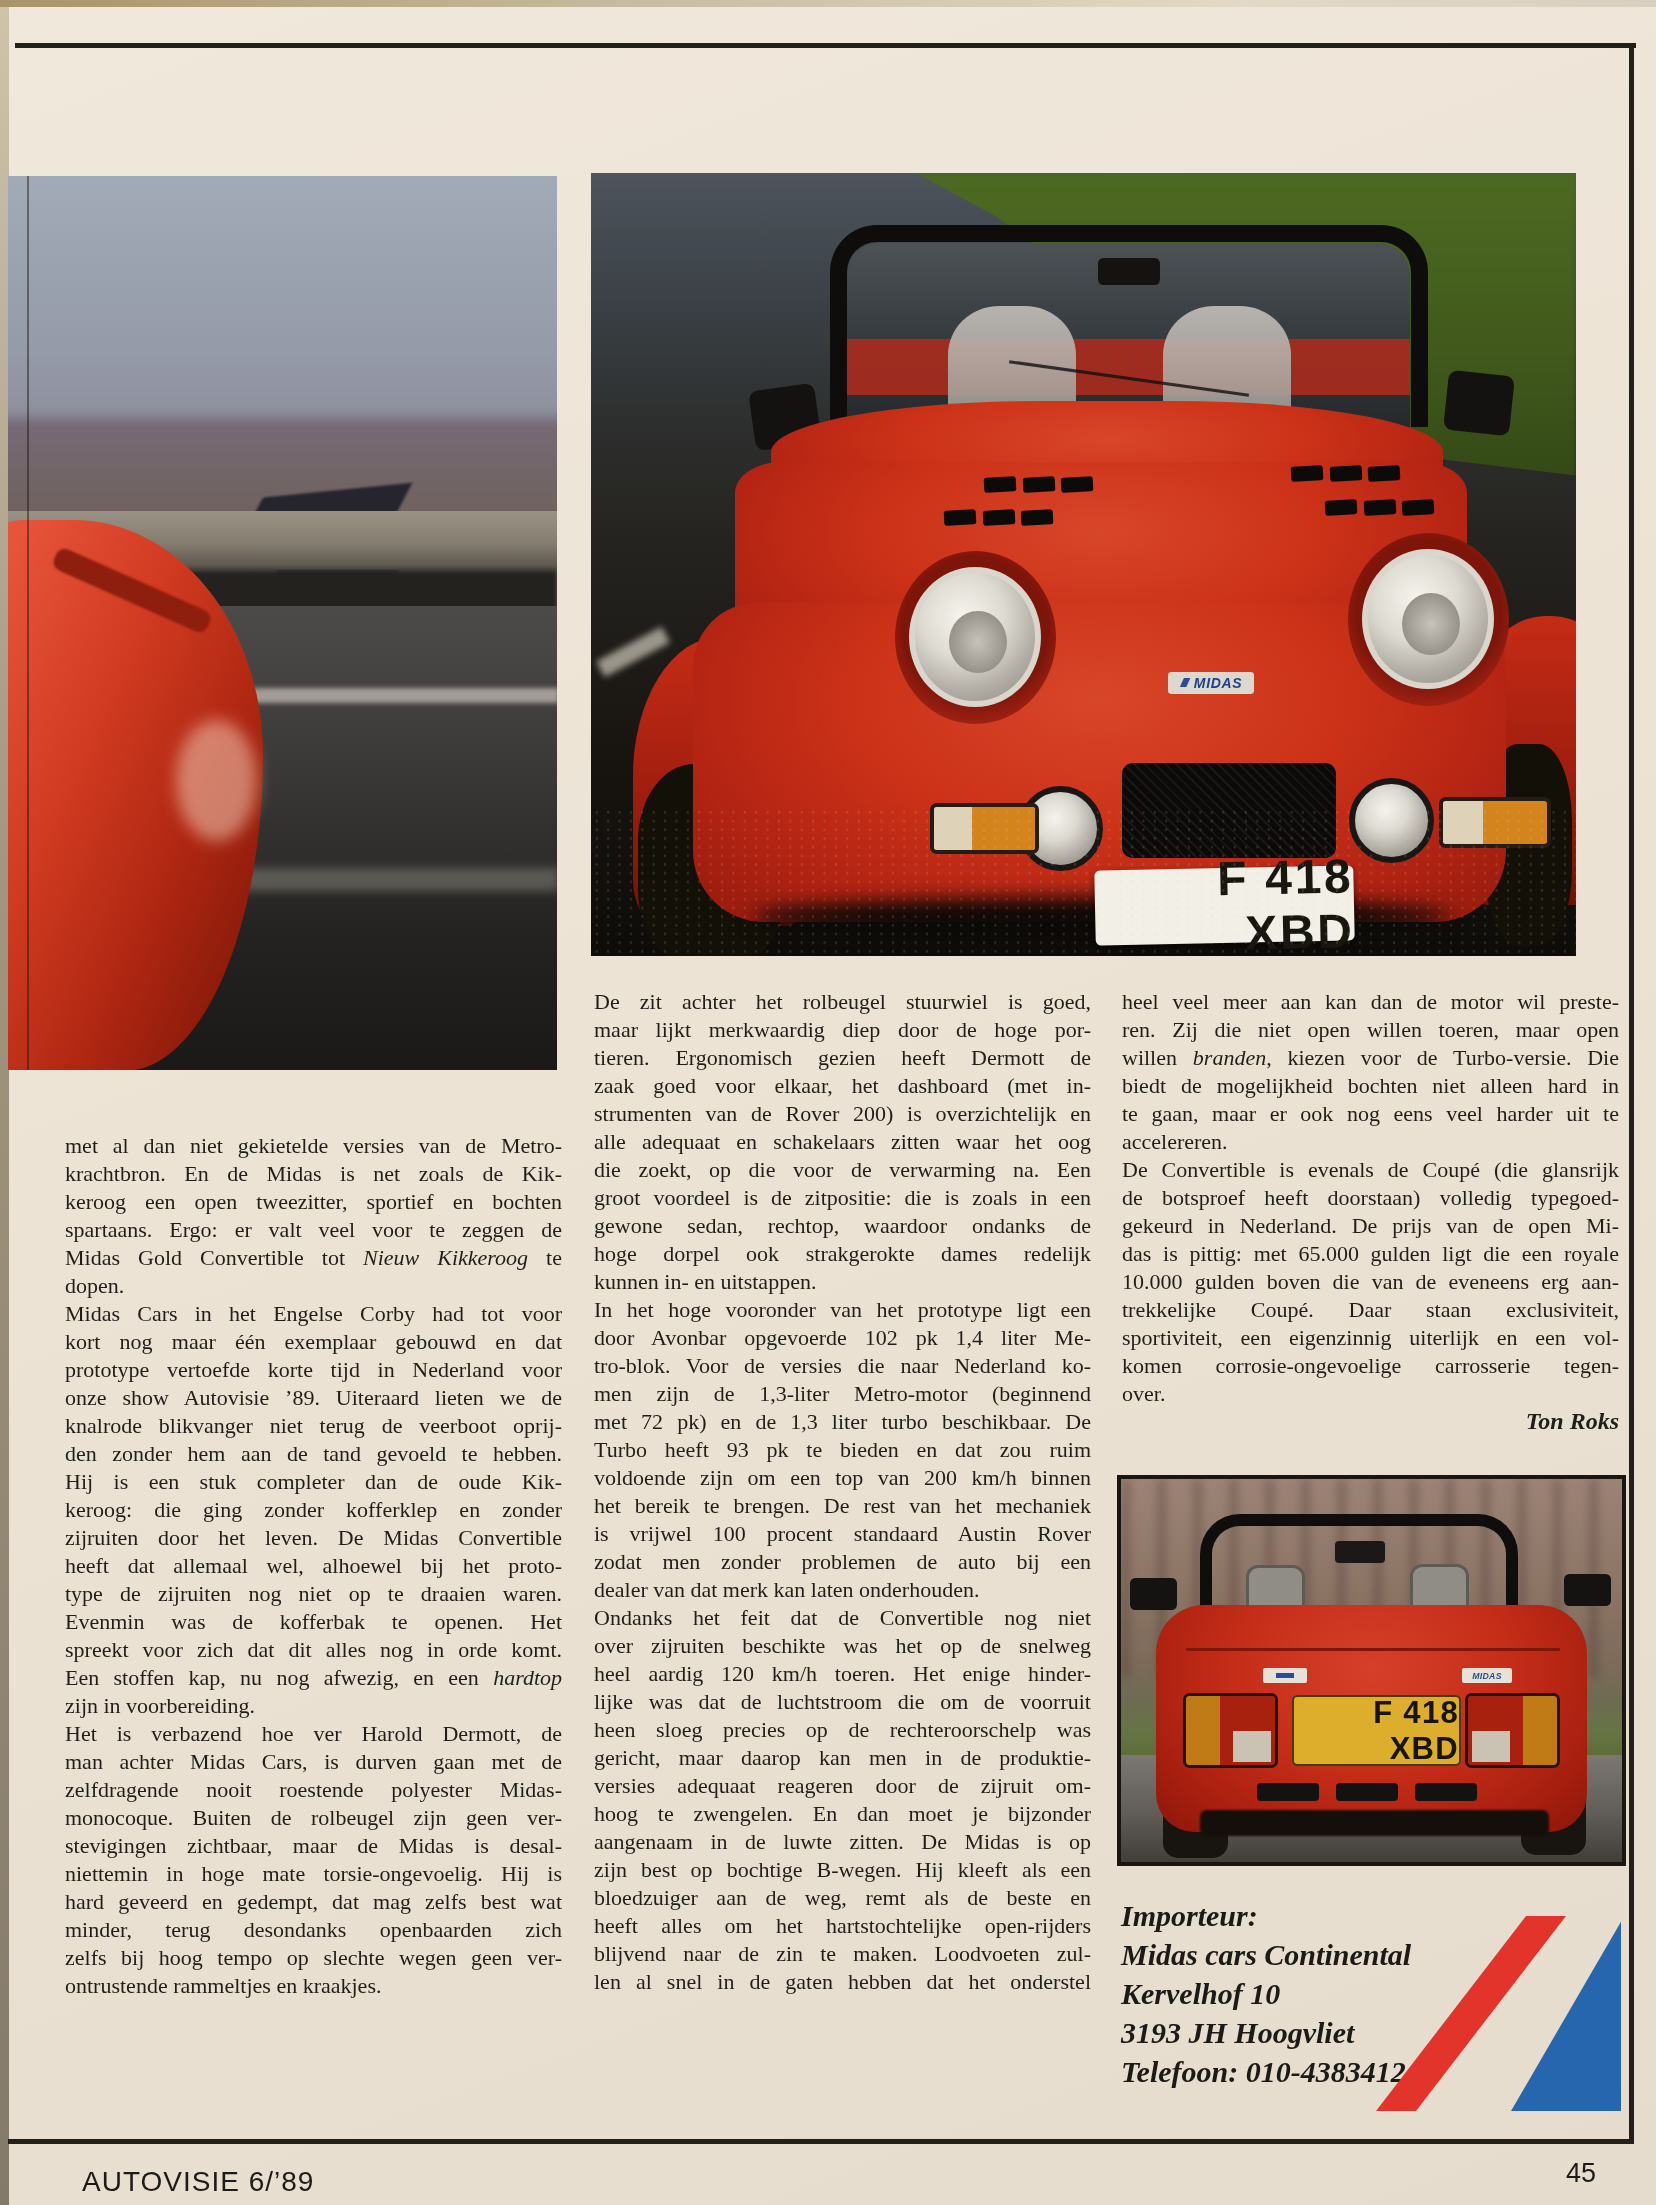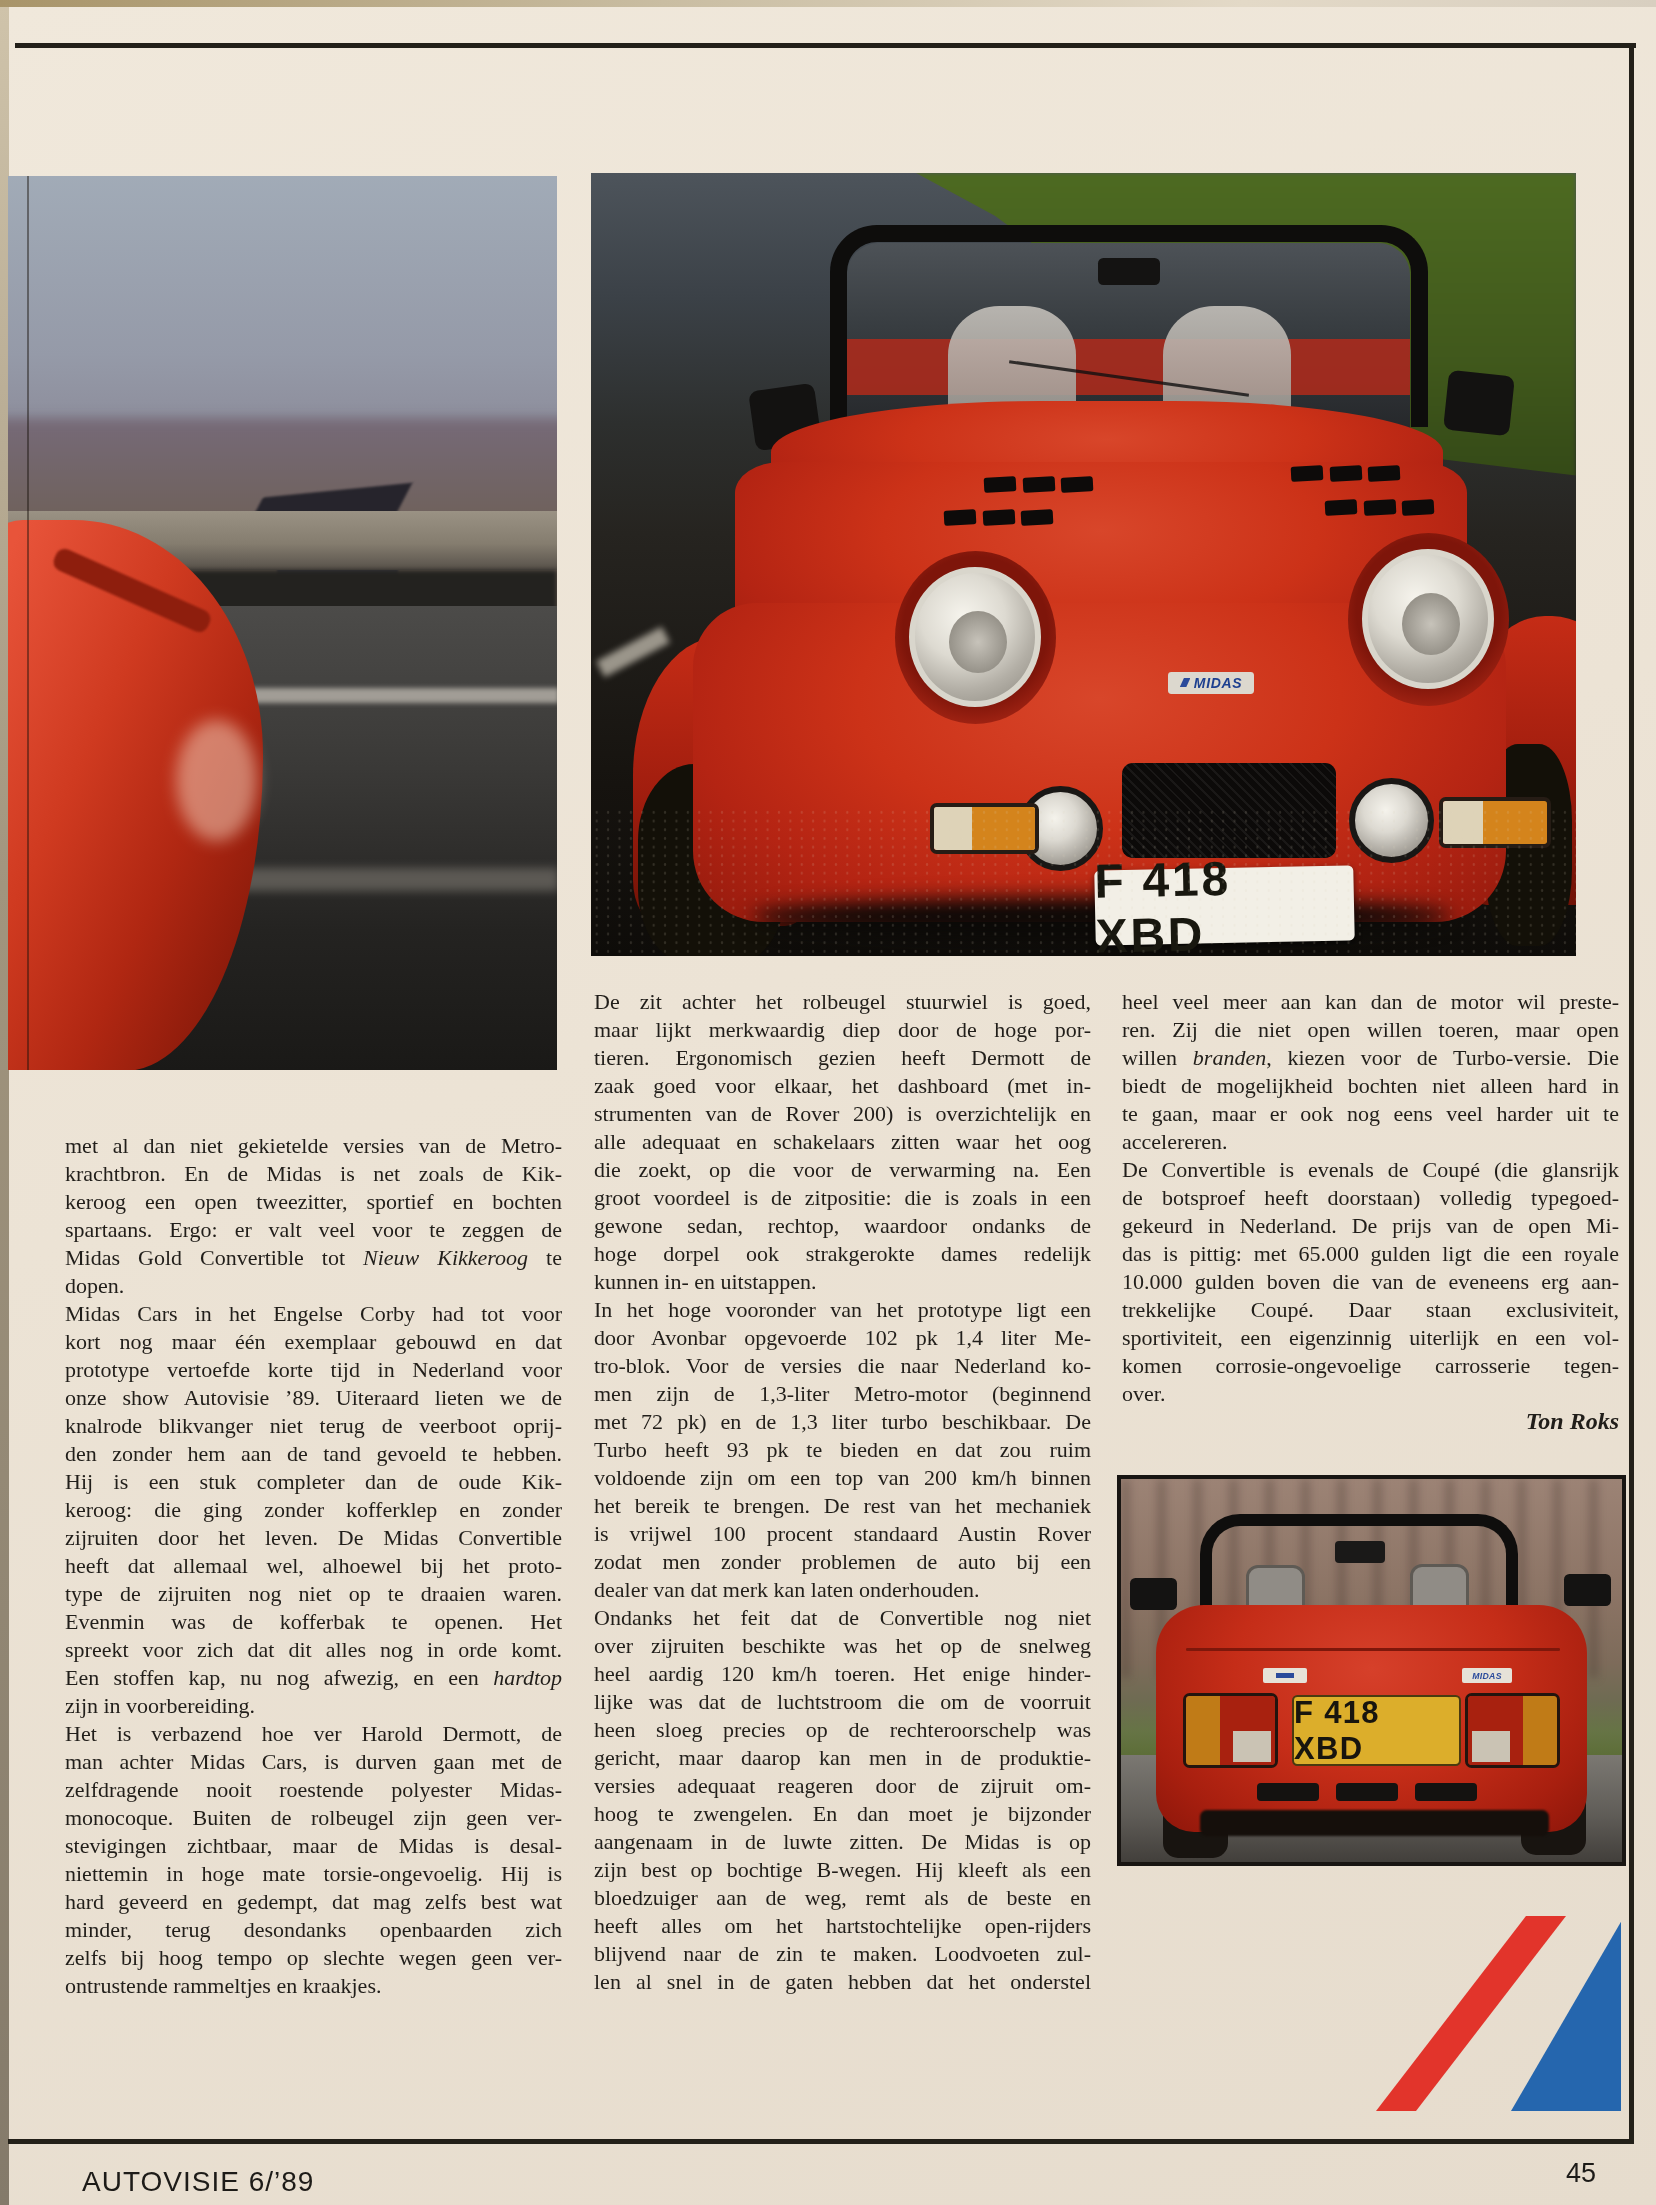--- a/index.html
+++ b/index.html
@@ -14,21 +14,21 @@
     background:linear-gradient(90deg,#a89469,#c9bda2 40%,#e3d9c7 75%,#d8cfc0);}
   .scan-left{left:0;top:6.7px;width:9.4px;height:2199px;
     background:linear-gradient(180deg,#cfc3aa,#a1957e 40%,#847a6a);}
   
   .rule{background:#232019;}
   .rule-top{left:15px;top:43px;width:1621px;height:5.4px;}
   .rule-bottom{left:8px;top:2139px;width:1625px;height:5.4px;}
   .rule-right{left:1629px;top:43px;width:4.7px;height:2101px;}
 
   
-  .photo{overflow:hidden;}
+  .photo{overflow:hidden;text-align:right;}
   .lphoto{left:8px;top:176px;width:549px;height:894px;background:#3a3a38;}
   .lp-sky{left:0;top:-13.4px;width:100%;height:349px;
     background:linear-gradient(180deg,#a2acb8 0%,#959aa8 55%,#837e8c 100%);}
   .lp-trees{left:-20px;top:242px;width:605px;height:282px;filter:blur(6px);
     background:linear-gradient(180deg,#766a78 0%,#6e6058 40%,#5c5147 75%,#463e37 100%);}
   .lp-house-roof{left:247px;top:314px;width:141px;height:47px;background:#26242c;
     transform:skewX(-32deg) rotate(-6deg);filter:blur(1.3px);}
   .lp-house-body{left:269px;top:349px;width:121px;height:81px;background:#3c3941;filter:blur(1.3px);}
   .lp-rail{left:0;top:335px;width:100%;height:59px;
     background:linear-gradient(180deg,#9a9284 0%,#857d6f 55%,#57514a 100%);filter:blur(0.7px);}
@@ -387,20 +387,27 @@
         </div>
       <span class="rev"></span>
     </div>
     <div class="abs sp-plate">F 418 XBD</div>
     <div class="abs sp-slot k1"></div>
     <div class="abs sp-slot k2"></div>
     <div class="abs sp-slot k3"></div>
     <div class="abs sp-diffuser"></div>
   </div>
 
+  <div class="abs importer">
+    <div>Importeur:</div>
+    <div>Midas cars Continental</div>
+    <div>Kervelhof 10</div>
+    <div>3193 JH Hoogvliet</div>
+    <div>Telefoon: 010-4383412</div>
+  </div>
 
   <div class="abs logo">
     <div class="stripe"></div>
     <div class="tri"></div>
   </div>
 
   <div class="abs footer-mag">AUTOVISIE 6/’89</div>
   <div class="abs footer-page">45</div>
 
 </div>

